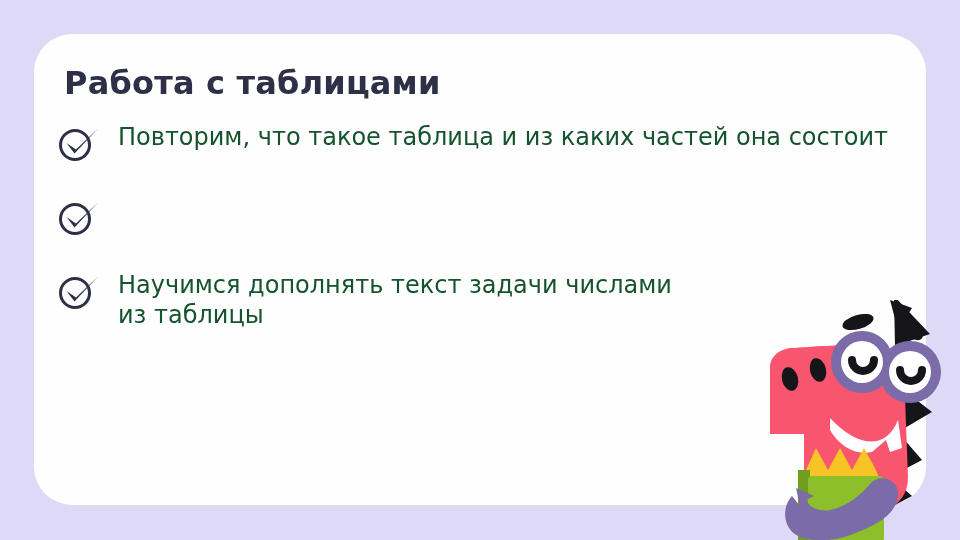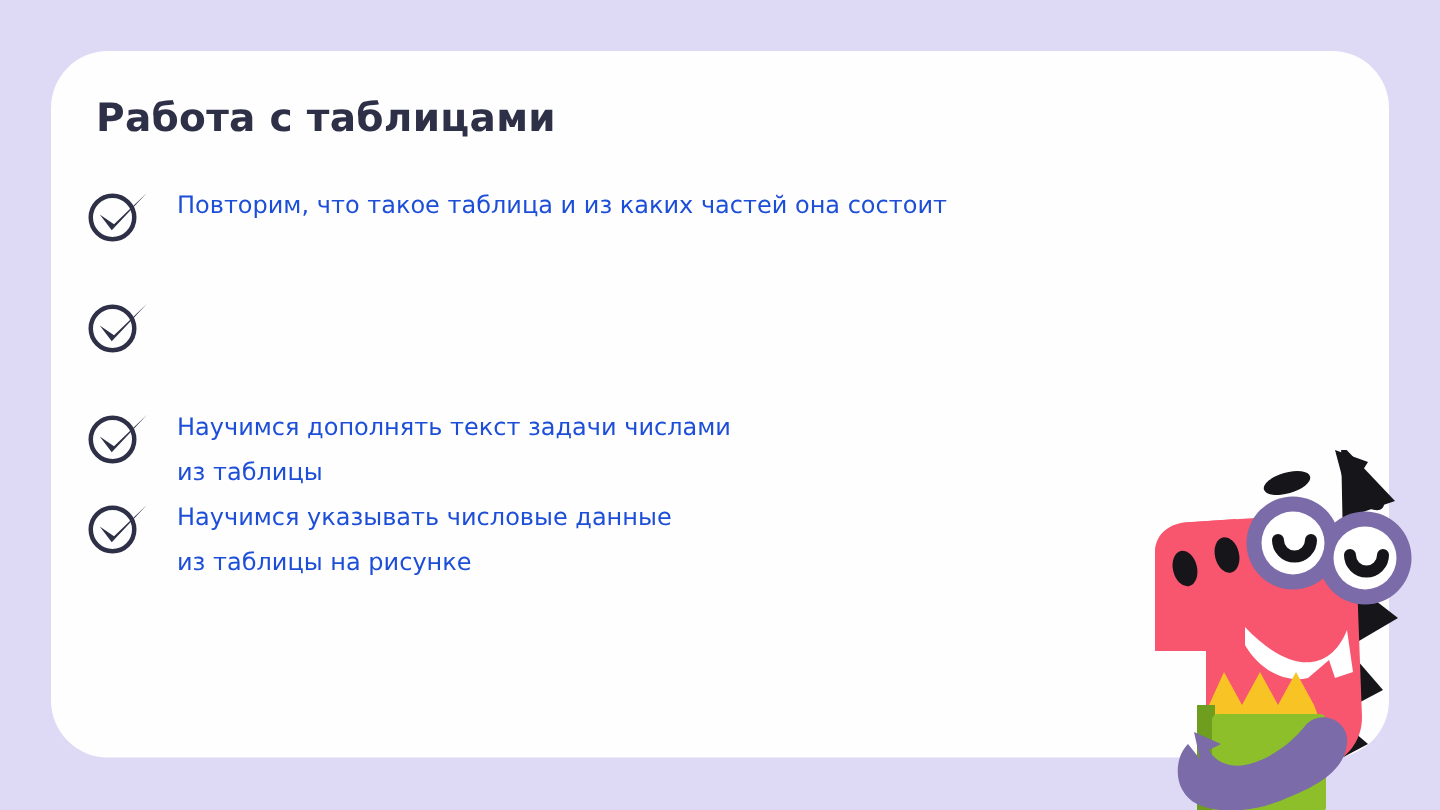--- a/index.html
+++ b/index.html
@@ -27,21 +27,21 @@
     width: 892px;
     height: 471px;
     background: #FEFEFE;
     border-radius: 38px;
     overflow: hidden;
   }
   .slide-title {
     position: absolute;
     left: 64px;
     top: 64px;
-    font-size: 26px;
+    font-size: 32px;
     font-weight: bold;
     color: #2E3047;
     letter-spacing: 0.2px;
     white-space: nowrap;
   }
   .bullets {
     position: absolute;
     left: 58px;
     top: 122px;
     width: 830px;
@@ -59,23 +59,23 @@
     position: relative;
   }
   .bullet-icon svg {
     position: absolute;
     left: 0;
     top: 0;
   }
   .bullet-text {
     flex: 1 1 auto;
     margin-left: 16px;
-    font-size: 16px;
+    font-size: 24px;
     line-height: 30px;
-    color: #1d4ed8;
+    color: #14532d;
     white-space: pre-line;
   }
   .b1 { margin-bottom: 32px; }
   .b2 { margin-bottom: 32px; }
   .b3 { }
 
   
   .mascot {
     position: absolute;
     left: 762px;
@@ -119,30 +119,20 @@
       <span class="bullet-icon">
         <svg width="44" height="40" viewBox="0 0 44 40">
           <circle cx="17" cy="21" r="14.5" fill="none" stroke="#2E3047" stroke-width="3"></circle>
           <path d="M8.5 19 L16.5 29.5 L40 4.5 L18 25.5 Z" fill="#2E3047"></path>
         </svg>
       </span>
       <span class="bullet-text">Научимся дополнять текст задачи числами
 из таблицы</span>
     </div>
 
-    <div class="bullet b4">
-      <span class="bullet-icon">
-        <svg width="44" height="40" viewBox="0 0 44 40">
-          <circle cx="17" cy="21" r="14.5" fill="none" stroke="#2E3047" stroke-width="3"></circle>
-          <path d="M8.5 19 L16.5 29.5 L40 4.5 L18 25.5 Z" fill="#2E3047"></path>
-        </svg>
-      </span>
-      <span class="bullet-text">Научимся указывать числовые данные
-из таблицы на рисунке</span>
-    </div>
 
   </div>
 
   <div class="mascot">
     <svg width="198" height="240" viewBox="0 0 198 240">
 
       <g>
         <path d="M128 0 L150 8 L136 30 Z" fill="#15151A"></path>
         <path d="M132 -4 L168 34 L133 46 Z" fill="#15151A"></path>
         <path d="M134 48 L172 60 L137 86 Z" fill="#15151A"></path>

